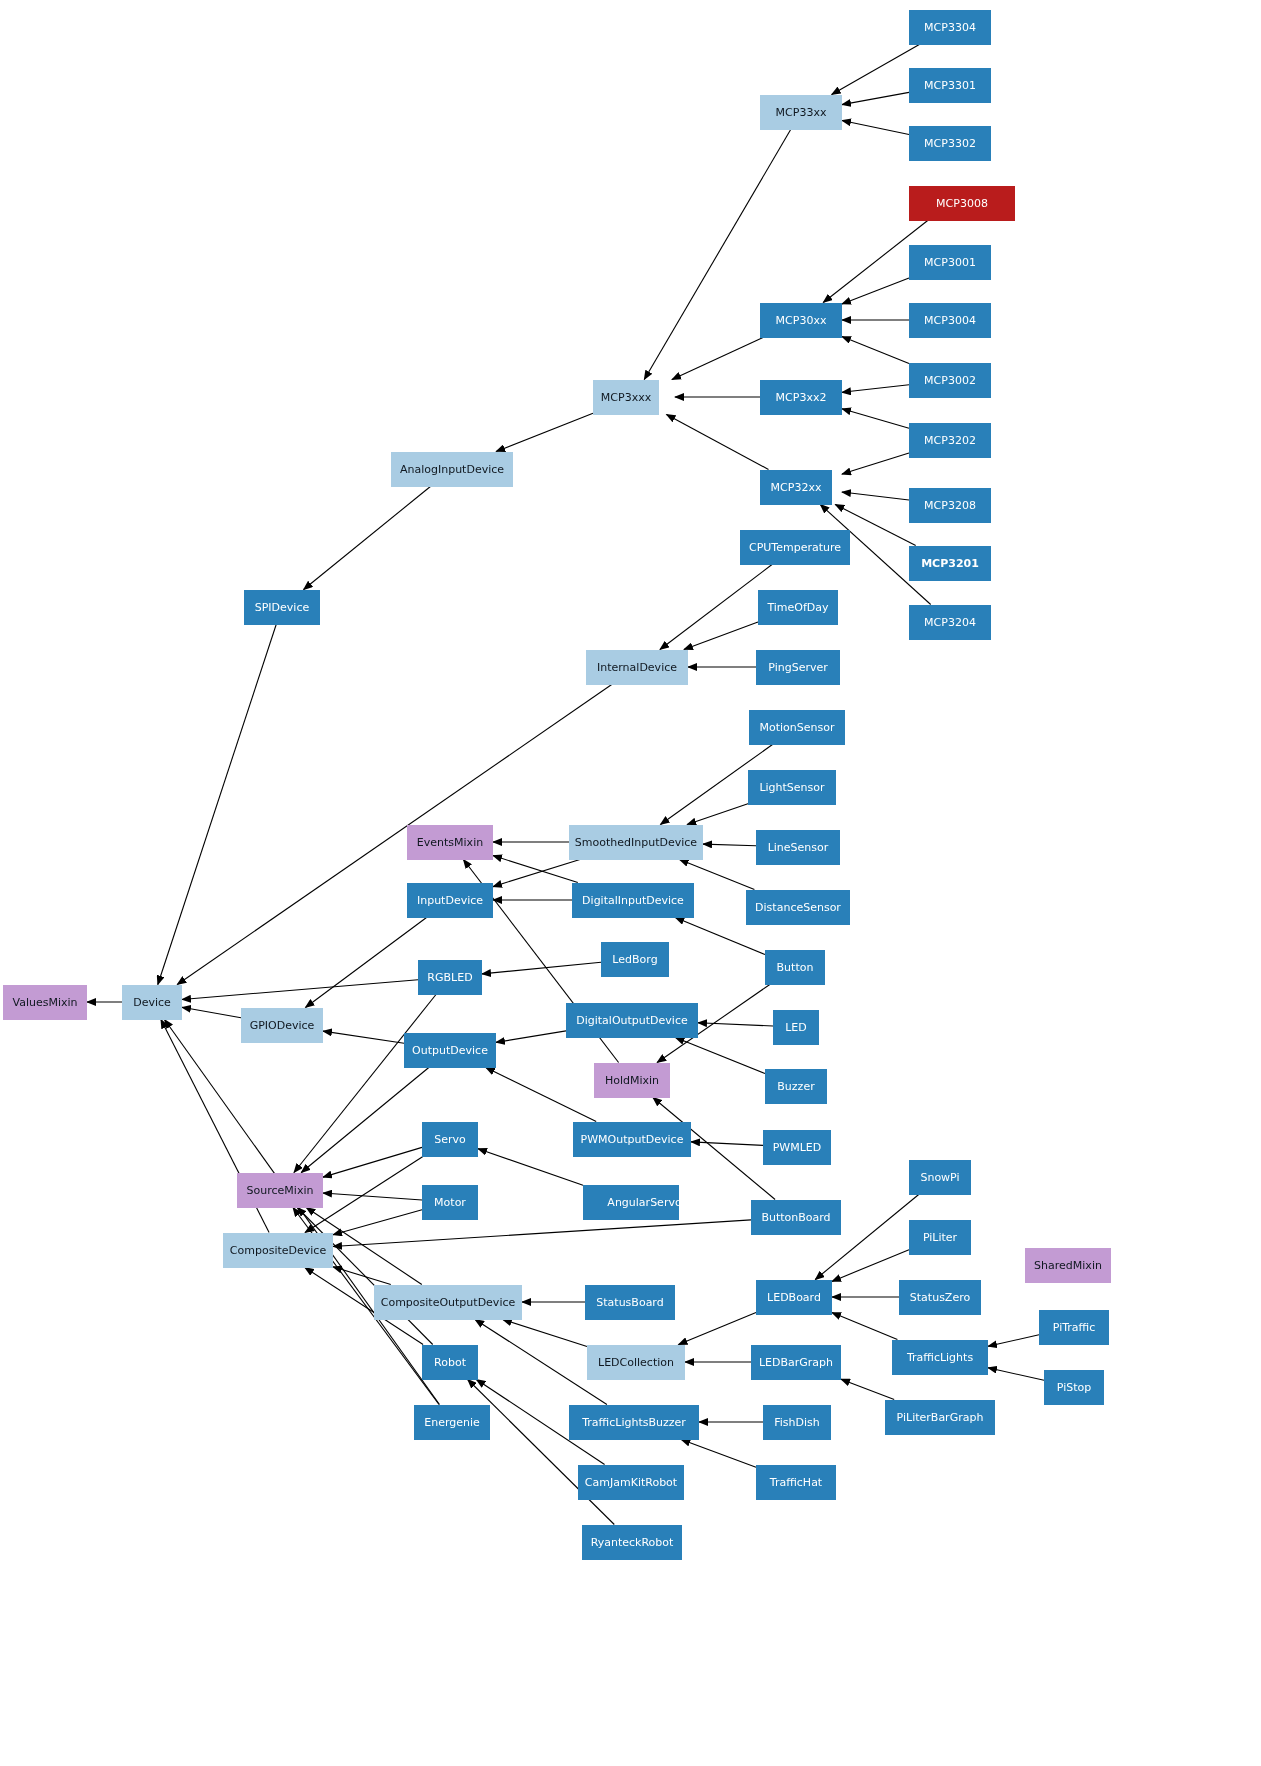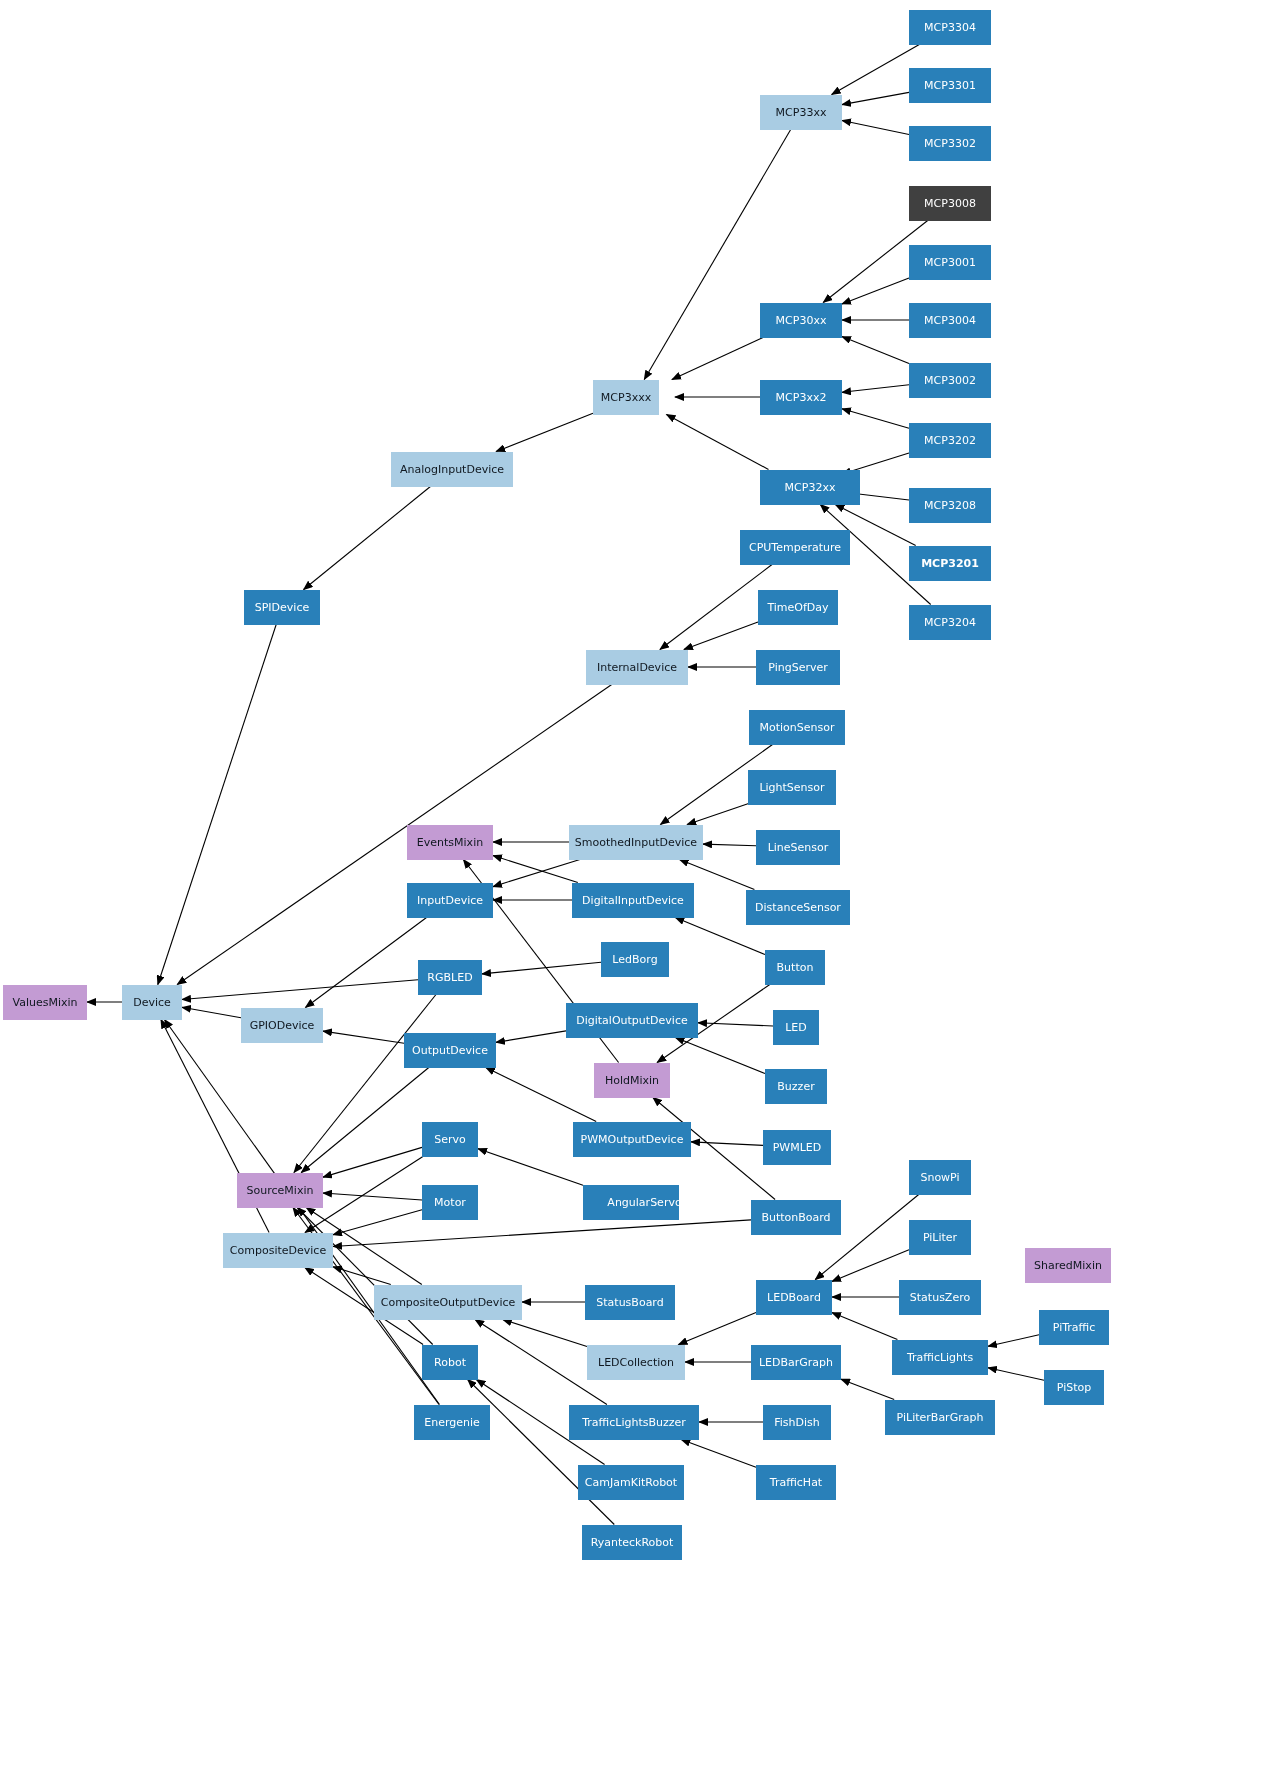--- a/index.html
+++ b/index.html
@@ -105,29 +105,29 @@
       <line x1="604.6" y1="1464.5" x2="476.4" y2="1379.5" class="edge" stroke="#000000" marker-end="url(#arrow)"></line>
       <line x1="614.3" y1="1524.5" x2="467.7" y2="1379.5" class="edge" stroke="#000000" marker-end="url(#arrow)"></line>
       <line x1="439.0" y1="1404.5" x2="293.0" y2="1207.5" class="edge" stroke="#000000" marker-end="url(#arrow)"></line>
       <line x1="439.5" y1="1404.5" x2="164.5" y2="1019.5" class="edge" stroke="#000000" marker-end="url(#arrow)"></line>
     </svg>
   <div id="nodes">
       <div class="node class" style="left: 909px; top: 9.5px; width: 82px; height: 35px; background: rgb(41, 128, 185);">MCP3304</div>
       <div class="node class" style="left: 909px; top: 67.5px; width: 82px; height: 35px; background: rgb(41, 128, 185);">MCP3301</div>
       <div class="node class" style="left: 909px; top: 125.5px; width: 82px; height: 35px; background: rgb(41, 128, 185);">MCP3302</div>
       <div class="node base" style="left: 760px; top: 94.5px; width: 82px; height: 35px; background: rgb(169, 204, 227);">MCP33xx</div>
-      <div class="node class" style="left: 909px; top: 185.5px; width: 82px; height: 35px; background: #404040;">MCP3008</div>
+      <div class="node class" style="left: 909px; top: 185.5px; width: 106px; height: 35px; background: #b91c1c;">MCP3008</div>
       <div class="node class" style="left: 909px; top: 244.5px; width: 82px; height: 35px; background: rgb(41, 128, 185);">MCP3001</div>
       <div class="node class" style="left: 909px; top: 302.5px; width: 82px; height: 35px; background: rgb(41, 128, 185);">MCP3004</div>
       <div class="node class" style="left: 760px; top: 302.5px; width: 82px; height: 35px; background: rgb(41, 128, 185);">MCP30xx</div>
       <div class="node class" style="left: 909px; top: 362.5px; width: 82px; height: 35px; background: rgb(41, 128, 185);">MCP3002</div>
       <div class="node class" style="left: 760px; top: 379.5px; width: 82px; height: 35px; background: rgb(41, 128, 185);">MCP3xx2</div>
       <div class="node class" style="left: 909px; top: 422.5px; width: 82px; height: 35px; background: rgb(41, 128, 185);">MCP3202</div>
       <div class="node base" style="left: 593px; top: 379.5px; width: 66px; height: 35px; background: rgb(169, 204, 227);">MCP3xxx</div>
-      <div class="node class" style="left: 760px; top: 469.5px; width: 100px; height: 35px; background: rgb(41, 128, 185);">MCP32xx</div>
+      <div class="node class" style="left: 760px; top: 469.5px; width: 72px; height: 35px; background: rgb(41, 128, 185);">MCP32xx</div>
       <div class="node class" style="left: 909px; top: 487.5px; width: 82px; height: 35px; background: rgb(41, 128, 185);">MCP3208</div>
       <div class="node class" style="left: 909px; top: 545.5px; width: 82px; height: 35px; background: rgb(41, 128, 185); font-weight: bold;">MCP3201</div>
       <div class="node class" style="left: 909px; top: 604.5px; width: 82px; height: 35px; background: rgb(41, 128, 185);">MCP3204</div>
       <div class="node base" style="left: 391px; top: 451.5px; width: 122px; height: 35px; background: rgb(169, 204, 227);">AnalogInputDevice</div>
       <div class="node class" style="left: 244px; top: 589.5px; width: 76px; height: 35px; background: rgb(41, 128, 185);">SPIDevice</div>
       <div class="node class" style="left: 740px; top: 529.5px; width: 110px; height: 35px; background: rgb(41, 128, 185);">CPUTemperature</div>
       <div class="node class" style="left: 758px; top: 589.5px; width: 80px; height: 35px; background: rgb(41, 128, 185);">TimeOfDay</div>
       <div class="node class" style="left: 756px; top: 649.5px; width: 84px; height: 35px; background: rgb(41, 128, 185);">PingServer</div>
       <div class="node base" style="left: 586px; top: 649.5px; width: 102px; height: 35px; background: rgb(169, 204, 227);">InternalDevice</div>
       <div class="node class" style="left: 749px; top: 709.5px; width: 96px; height: 35px; background: rgb(41, 128, 185);">MotionSensor</div>

